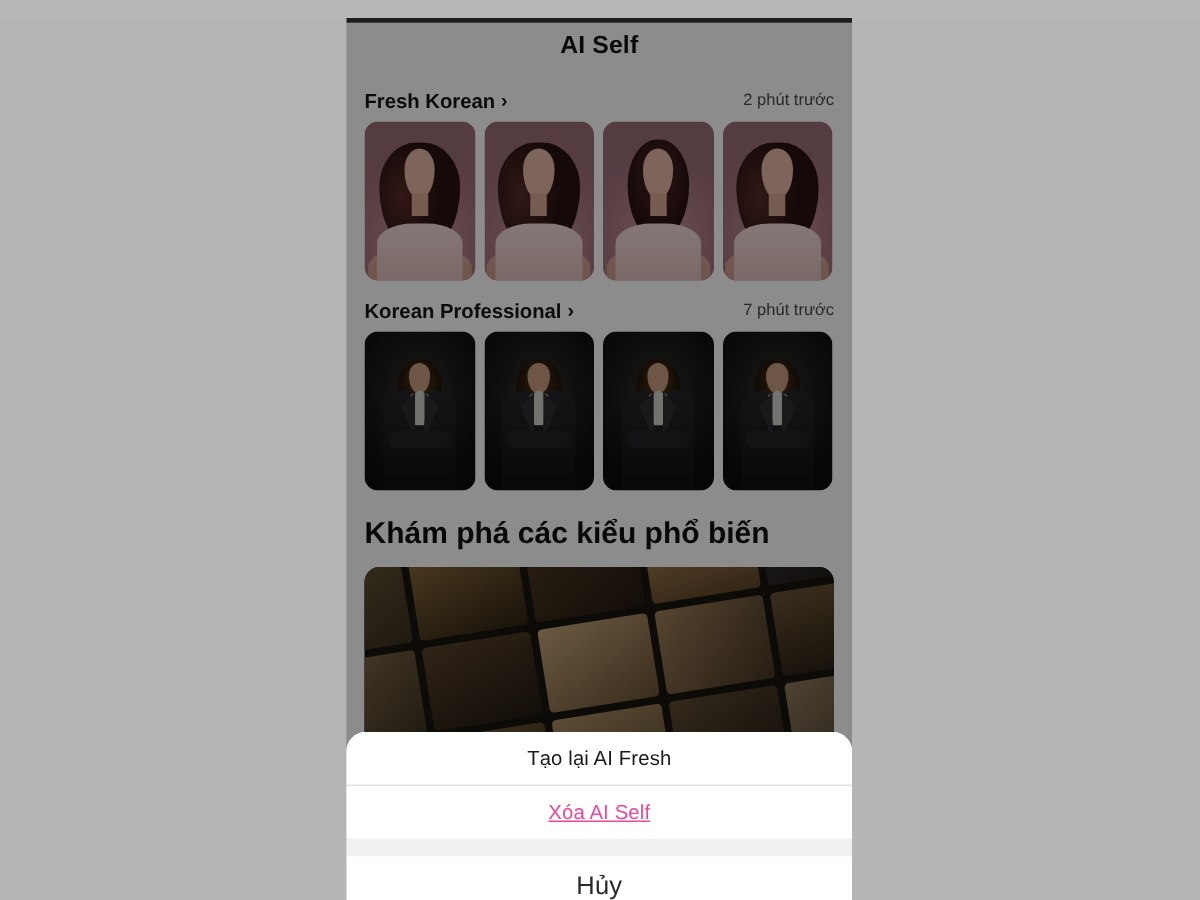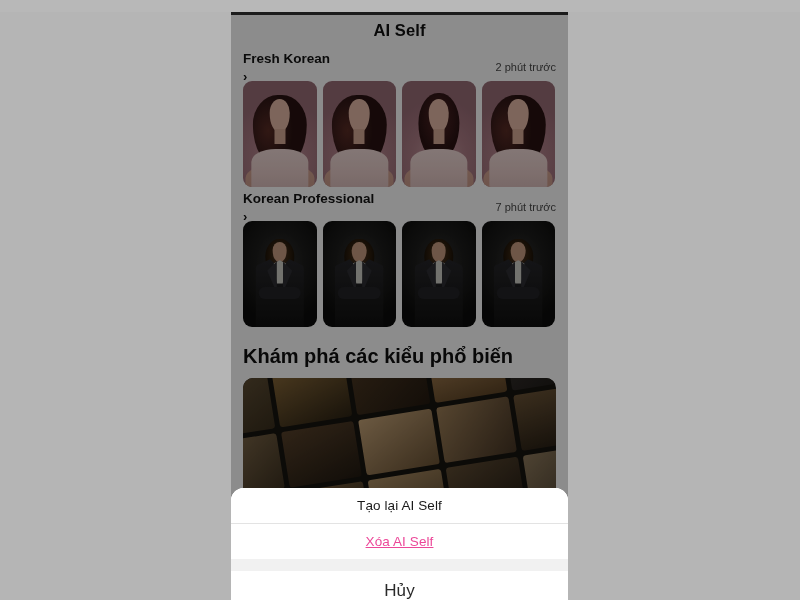--- a/index.html
+++ b/index.html
@@ -83,21 +83,20 @@
   .section-head {
     display: flex;
     align-items: center;
     justify-content: space-between;
     height: 28px;
     margin-top: 6px;
   }
   .section-title-wrap {
     display: flex;
     gap: 4px;
-    flex-direction: column;
   }
   .section-title {
     font-size: 13.5px;
     font-weight: bold;
     color: #141414;
   }
   .chev {
     font-size: 13px;
     font-weight: bold;
     color: #141414;
@@ -456,21 +455,21 @@
 
     </div>
 
     <div id="scrim"></div>
     <div id="topbar"></div>
 
   </div>
 
   <div id="sheet">
     <div class="sheet-group">
-      <div class="sheet-item first">Tạo lại AI Self</div>
+      <div class="sheet-item first">Tạo lại AI Fresh</div>
       <div class="hairline"></div>
       <div class="sheet-item destructive">Xóa AI Self</div>
     </div>
     <div class="sheet-gap"></div>
     <div class="sheet-item cancel">Hủy</div>
   </div>
 
 </div>
 
 </body></html>

